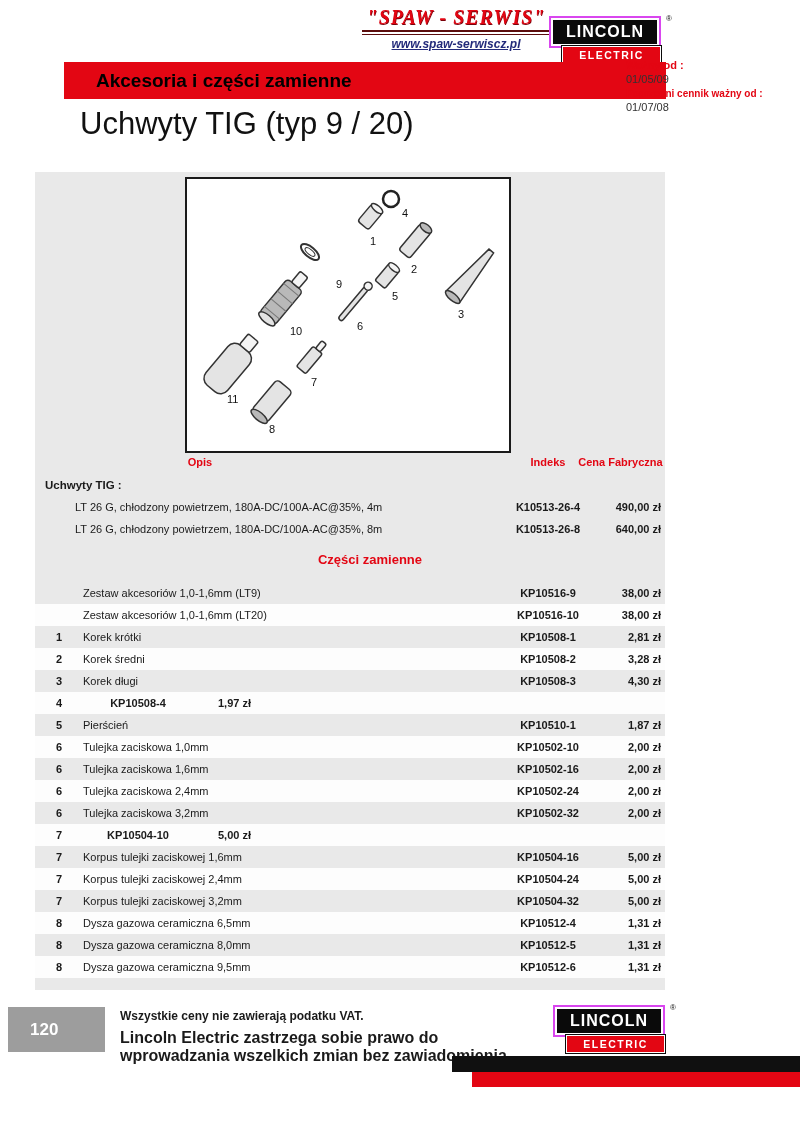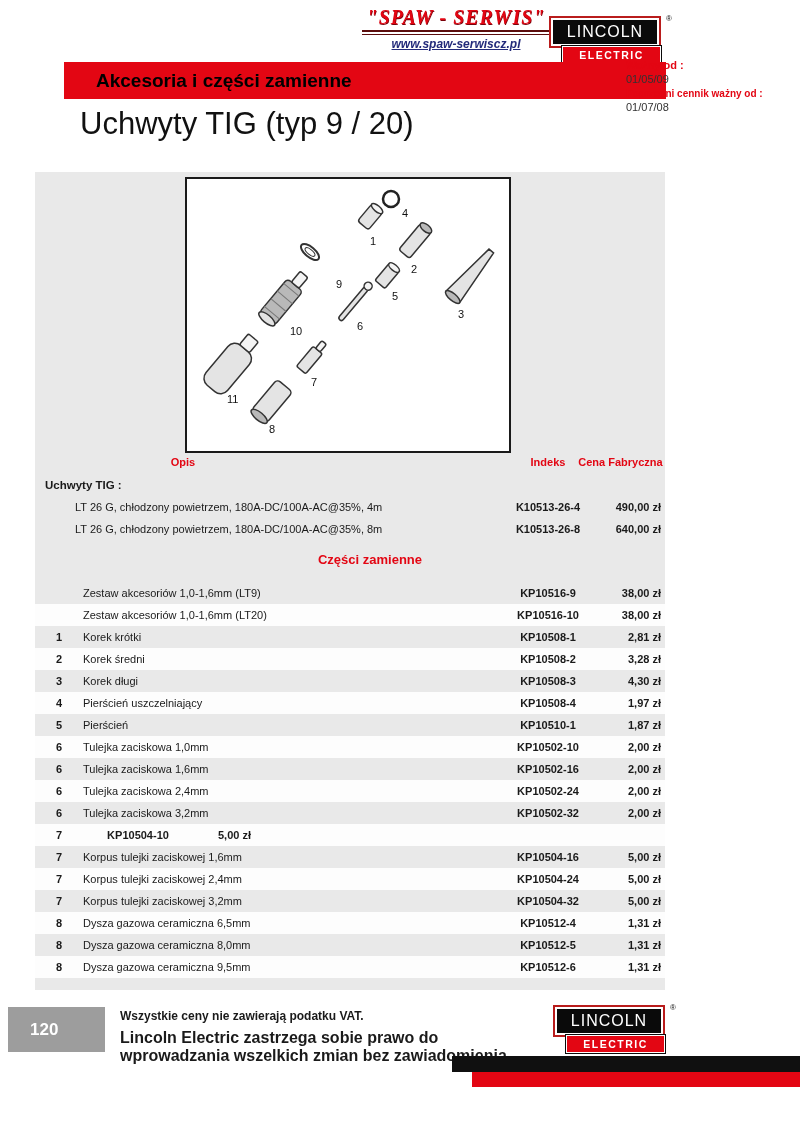--- a/index.html
+++ b/index.html
@@ -10,22 +10,22 @@
   .spaw { position:absolute; left:356px; top:6px; width:200px; text-align:center; }
   .spaw-name { font-family:"Liberation Serif", serif; font-style:italic; font-weight:bold;
                font-size:20px; color:#e30613; letter-spacing:1px; white-space:nowrap;
                text-shadow:0.5px 0.5px 0 #7a0009; }
   .spaw-rule { height:5px; border-top:2px solid #5b0d0d; border-bottom:1px solid #5b0d0d; margin:1px 6px 2px; }
   .spaw-url { font-size:12px; font-weight:bold; font-style:italic; color:#232a7a; text-decoration:underline; cursor:pointer; }
 
   .lincoln { position:absolute; width:112px; }
   .lincoln-top { left:549px; top:16px; }
   .lincoln-bottom { left:553px; top:1005px; }
-  .lincoln .blk { position:relative; background:#0a0a0a; border:2px solid #b91c1c;
-                  box-shadow:inset 0 0 0 2px #fff; color:#fff; font-weight:normal;
+  .lincoln .blk { position:relative; background:#0a0a0a; border:2px solid #d946ef;
+                  box-shadow:inset 0 0 0 2px #fff; color:#fff; font-weight:bold;
                   font-size:16px; text-align:center; padding:5px 2px; letter-spacing:1px; }
   .lincoln .reg { position:absolute; top:-2px; right:-11px; font-size:8px; color:#111; }
   .lincoln .red { position:relative; margin-left:13px; margin-top:-2px; width:99px;
                   background:#e30613; border:1px solid #fff; outline:1px solid #0a0a0a;
                   color:#fff; font-weight:bold; font-size:10.5px; text-align:center;
                   padding:2px 2px; letter-spacing:1.5px; }
 
   
   .red-bar { position:absolute; left:64px; top:62px; width:602px; height:37px; background:#e30613;
              color:#000000; font-size:19px; font-weight:bold; display:flex; align-items:center; padding-left:32px; }
@@ -43,21 +43,21 @@
   .part-light { fill:#f4f4f4; stroke:#333; stroke-width:1.5; }
   .part-dark { fill:#b9b9b9; stroke:#333; stroke-width:1.5; }
   .part-line { stroke:#777; stroke-width:1; }
   .part-label { font-family:"Liberation Sans",sans-serif; font-size:11px; fill:#111; }
 
   
   .table { position:absolute; left:0; top:284px; width:630px; }
   .header-row { position:relative; height:18px; }
   .header-row span { position:absolute; font-size:11px; font-weight:bold; color:#e30613;
                      text-align:center; white-space:nowrap; }
-  .h-opis  { left:98px; width:100px; }
+  .h-opis  { left:115px; width:100px; }
   .h-index { left:458px; width:110px; }
   .h-price { left:543px; width:85px; }
 
   .row { display:flex; align-items:center; height:22px; font-size:11px; }
   .row-white { background:#fdfdfd; }
   .c-num   { width:48px; text-align:center; font-weight:bold; }
   .c-desc  { flex:1; }
   .c-index { width:110px; text-align:center; font-weight:bold; }
   .c-price { width:62px; text-align:right; font-weight:bold; padding-right:4px; white-space:nowrap; }
   .torch-desc { padding-left:40px; }
@@ -232,21 +232,20 @@
           <span class="c-price">3,28 zł</span>
         </div>
         <div class="row">
           <span class="c-num">3</span>
           <span class="c-desc">Korek długi</span>
           <span class="c-index">KP10508-3</span>
           <span class="c-price">4,30 zł</span>
         </div>
         <div class="row row-white">
           <span class="c-num">4</span>
-          <span class="c-desc">Pierścień uszczelniający</span>
           <span class="c-index">KP10508-4</span>
           <span class="c-price">1,97 zł</span>
         </div>
         <div class="row">
           <span class="c-num">5</span>
           <span class="c-desc">Pierścień</span>
           <span class="c-index">KP10510-1</span>
           <span class="c-price">1,87 zł</span>
         </div>
         <div class="row row-white">

